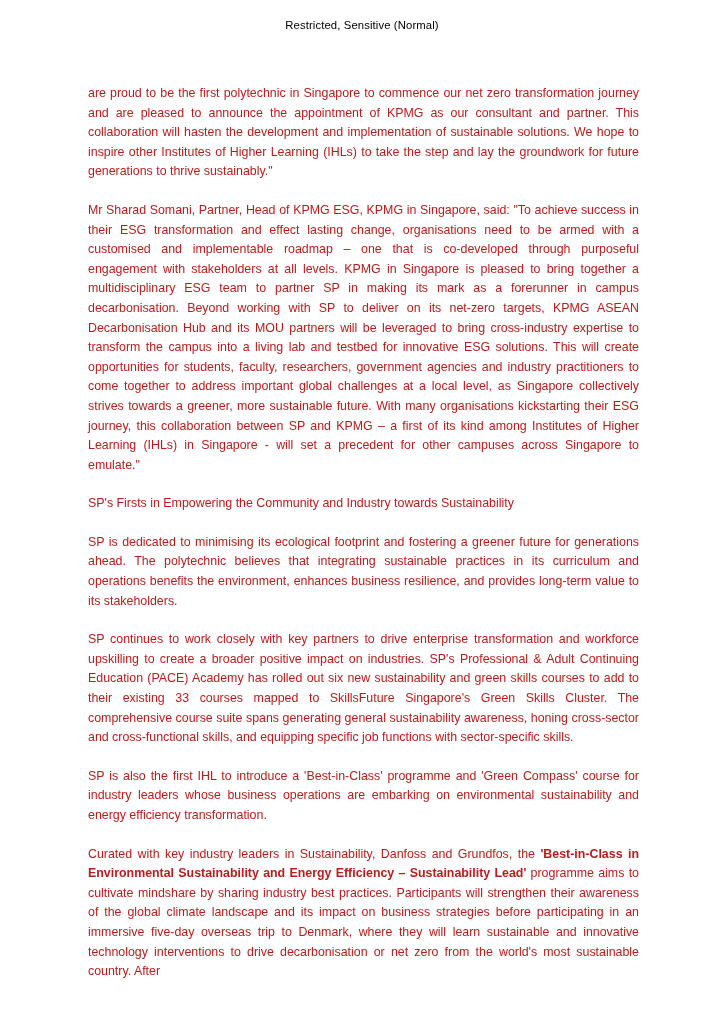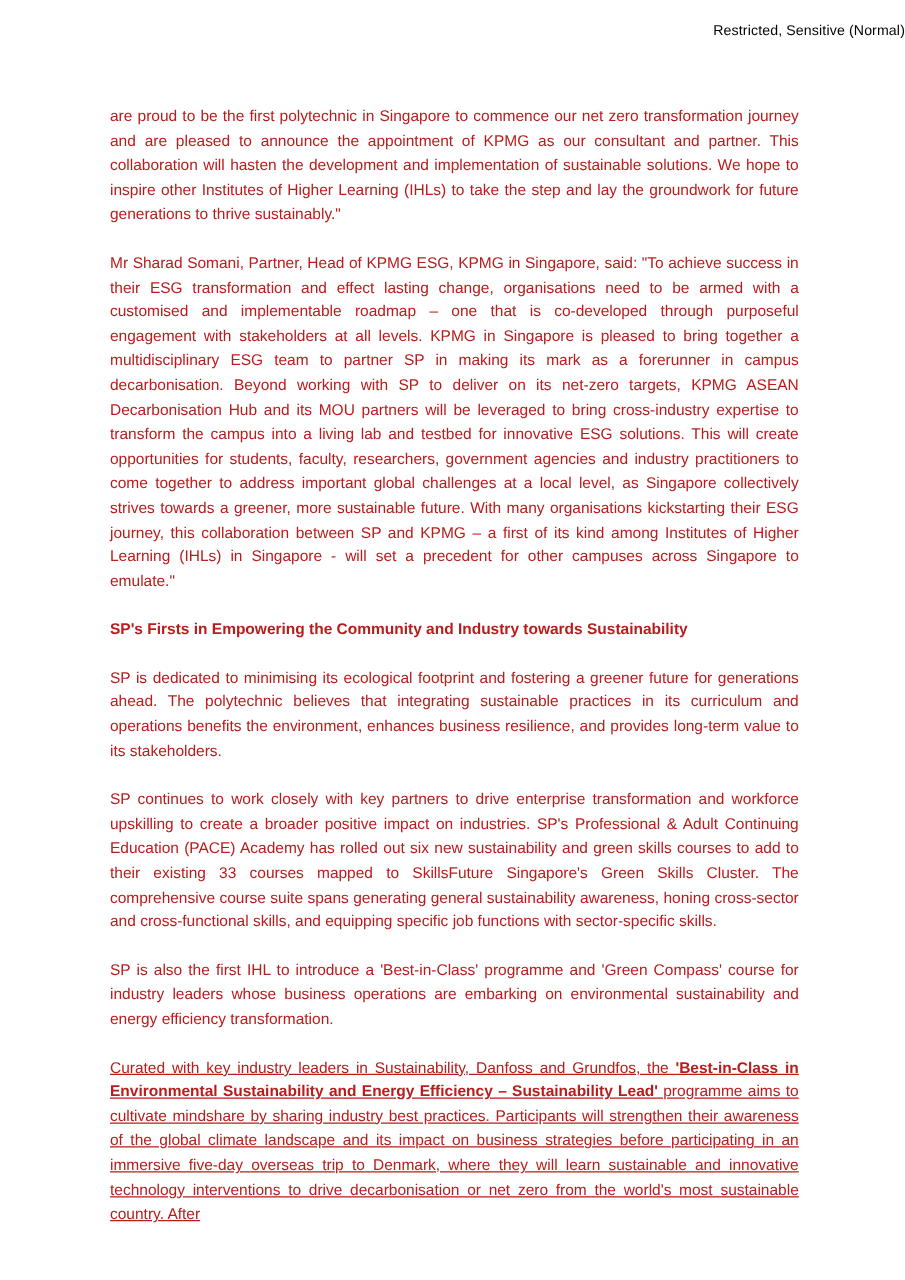--- a/index.html
+++ b/index.html
@@ -21,21 +21,21 @@
     box-sizing: border-box;
     background: #ffffff;
     position: relative;
     overflow: hidden;
   }
   .classification-header {
     position: absolute;
     top: 18px;
     left: 0;
     width: 724px;
-    text-align: right;
+    text-align: center;
     font-size: 11.3px;
     line-height: 14px;
     color: #000000;
     letter-spacing: 0.01em;
   }
   .content {
     position: absolute;
     top: 84px;
     left: 88px;
     width: 551px;
@@ -44,24 +44,23 @@
     font-size: 12.4px;
     line-height: 19.6px;
     text-align: justify;
     text-justify: inter-word;
     margin: 0 0 19px 0;
     color: #b91c1c;
     hyphens: none;
   }
   .para:last-child {
     margin-bottom: 0;
-    text-decoration: underline;
   }
   .para.heading {
-    font-weight: bold;
+    font-weight: normal;
   }
   .para b {
     font-weight: bold;
   }
 </style>
 </head>
 <body>
 
 <div class="page">
 

